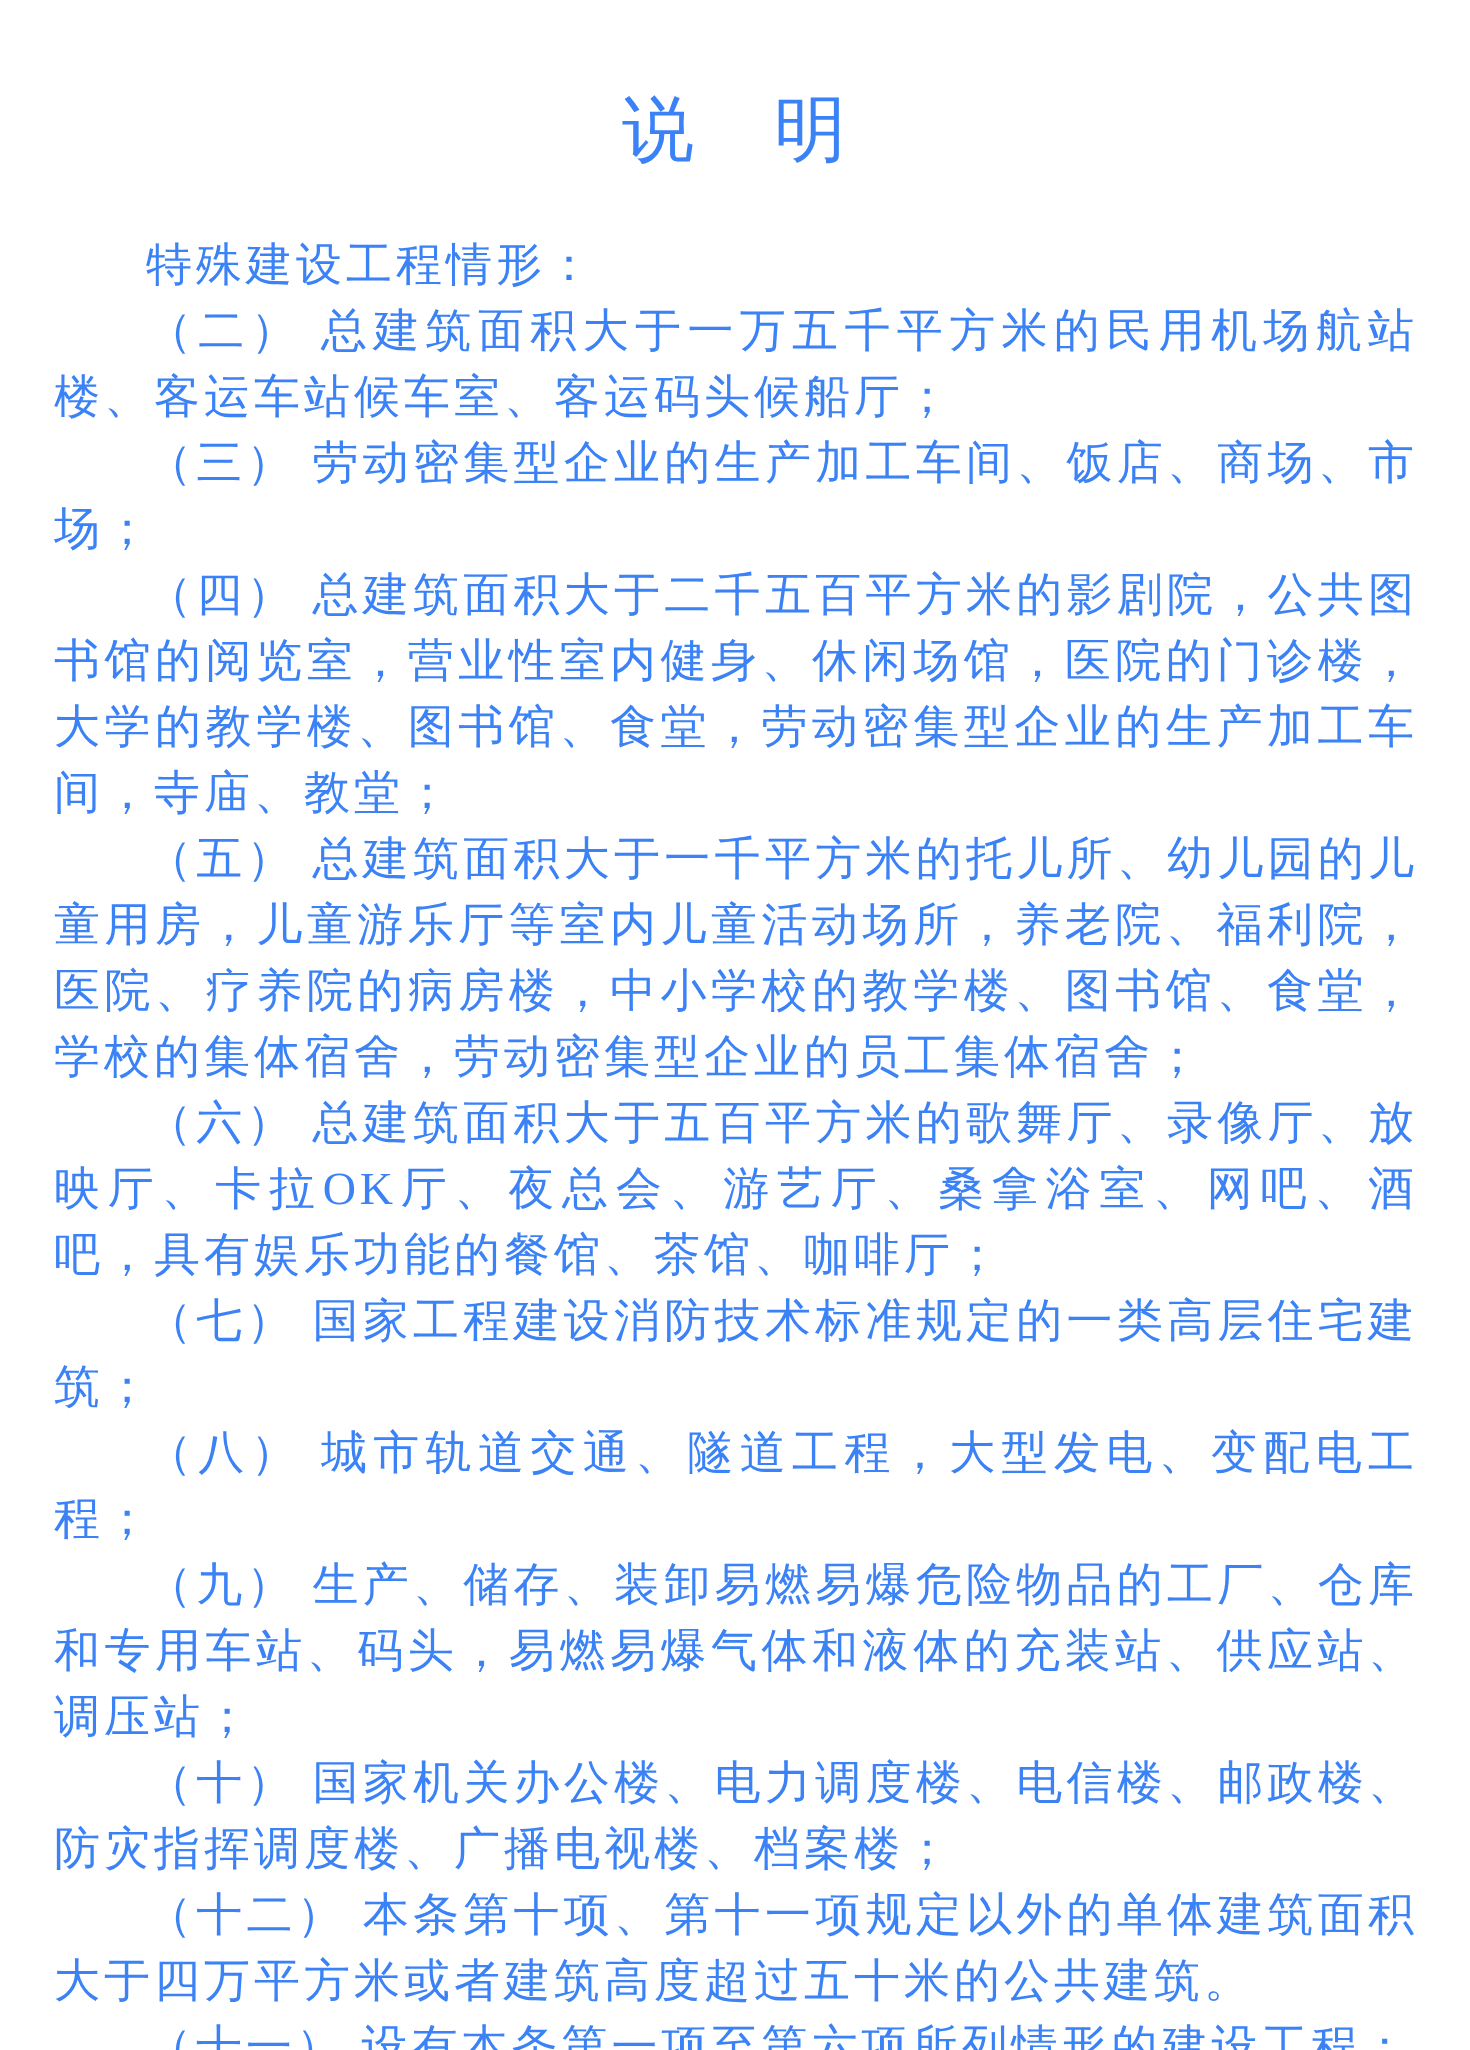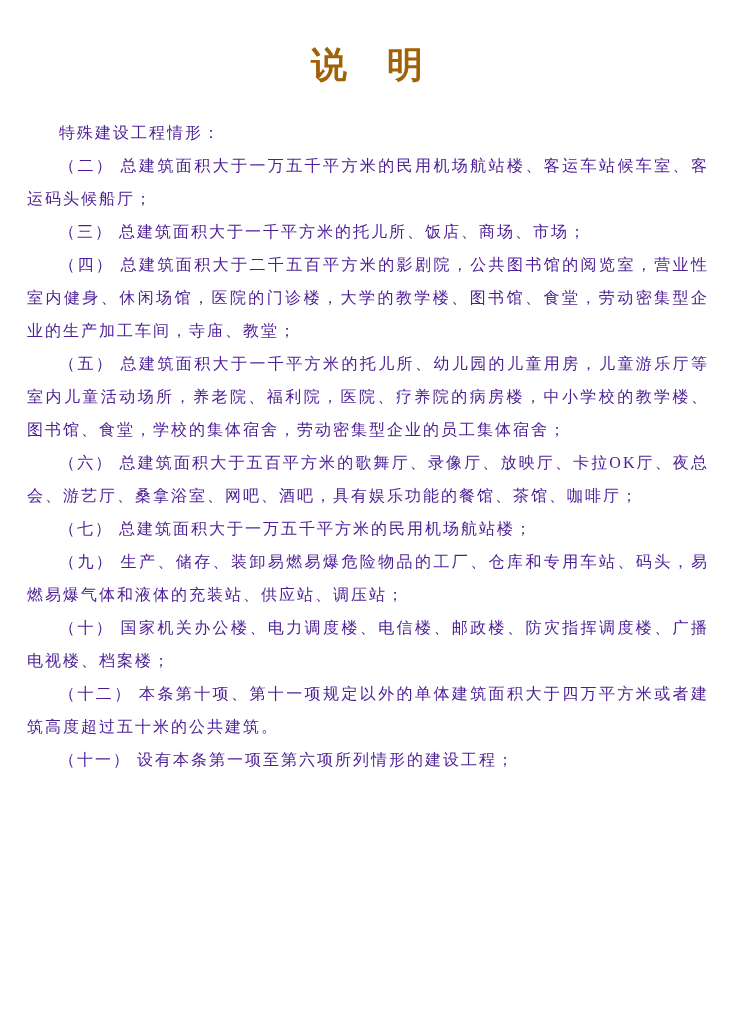--- a/index.html
+++ b/index.html
@@ -16,45 +16,46 @@
     color: #1a1a1a;
     font-family: "Liberation Serif", "DejaVu Serif", serif;
     box-sizing: border-box;
     padding: 40px 26px 0 27px;
     overflow: hidden;
   }
   .title {
     margin: 0 0 26px 0;
     text-align: center;
     font-size: 36px;
-    font-weight: bold;
+    font-weight: normal;
     line-height: 50px;
     letter-spacing: 2px;
-    color: #a16207;
+    color: #3b82f6;
   }
   .para {
     margin: 0;
-    font-size: 16px;
+    font-size: 23px;
     line-height: 33px;
     letter-spacing: 2px;
     text-align: justify;
     text-indent: 2em;
-    color: #4c1d95;
+    color: #3b82f6;
     font-family: Liberation Serif, serif;
   }
 </style>
 </head>
 <body>
 
 <div class="page">
   <h1 class="title">说　明</h1>
   <p class="para">特殊建设工程情形：</p>
   <p class="para">（二） 总建筑面积大于一万五千平方米的民用机场航站楼、客运车站候车室、客运码头候船厅；</p>
-  <p class="para">（三） 总建筑面积大于一千平方米的托儿所、饭店、商场、市场；</p>
+  <p class="para">（三） 劳动密集型企业的生产加工车间、饭店、商场、市场；</p>
   <p class="para">（四） 总建筑面积大于二千五百平方米的影剧院，公共图书馆的阅览室，营业性室内健身、休闲场馆，医院的门诊楼，大学的教学楼、图书馆、食堂，劳动密集型企业的生产加工车间，寺庙、教堂；</p>
   <p class="para">（五） 总建筑面积大于一千平方米的托儿所、幼儿园的儿童用房，儿童游乐厅等室内儿童活动场所，养老院、福利院，医院、疗养院的病房楼，中小学校的教学楼、图书馆、食堂，学校的集体宿舍，劳动密集型企业的员工集体宿舍；</p>
   <p class="para">（六） 总建筑面积大于五百平方米的歌舞厅、录像厅、放映厅、卡拉OK厅、夜总会、游艺厅、桑拿浴室、网吧、酒吧，具有娱乐功能的餐馆、茶馆、咖啡厅；</p>
-  <p class="para">（七） 总建筑面积大于一万五千平方米的民用机场航站楼；</p>
+  <p class="para">（七） 国家工程建设消防技术标准规定的一类高层住宅建筑；</p>
+  <p class="para">（八） 城市轨道交通、隧道工程，大型发电、变配电工程；</p>
   <p class="para">（九） 生产、储存、装卸易燃易爆危险物品的工厂、仓库和专用车站、码头，易燃易爆气体和液体的充装站、供应站、调压站；</p>
   <p class="para">（十） 国家机关办公楼、电力调度楼、电信楼、邮政楼、防灾指挥调度楼、广播电视楼、档案楼；</p>
   <p class="para">（十二） 本条第十项、第十一项规定以外的单体建筑面积大于四万平方米或者建筑高度超过五十米的公共建筑。</p>
   <p class="para">（十一） 设有本条第一项至第六项所列情形的建设工程；</p>
 </div>
 
 </body></html>

